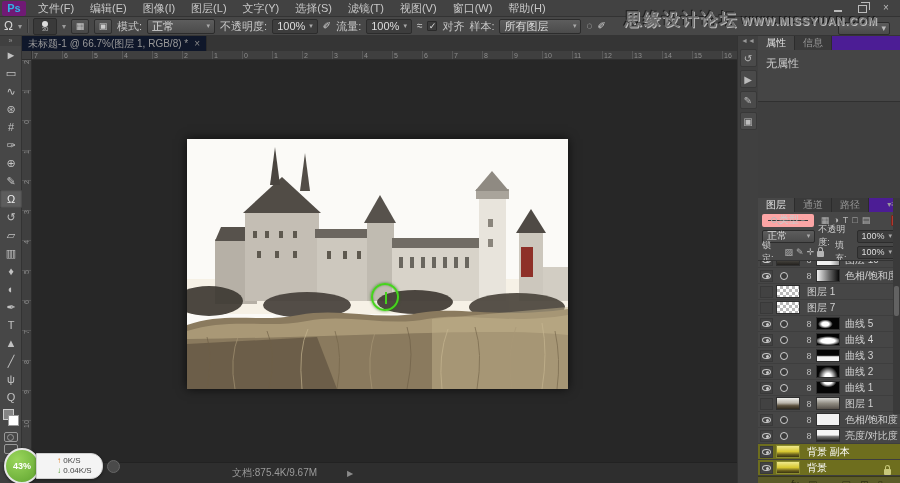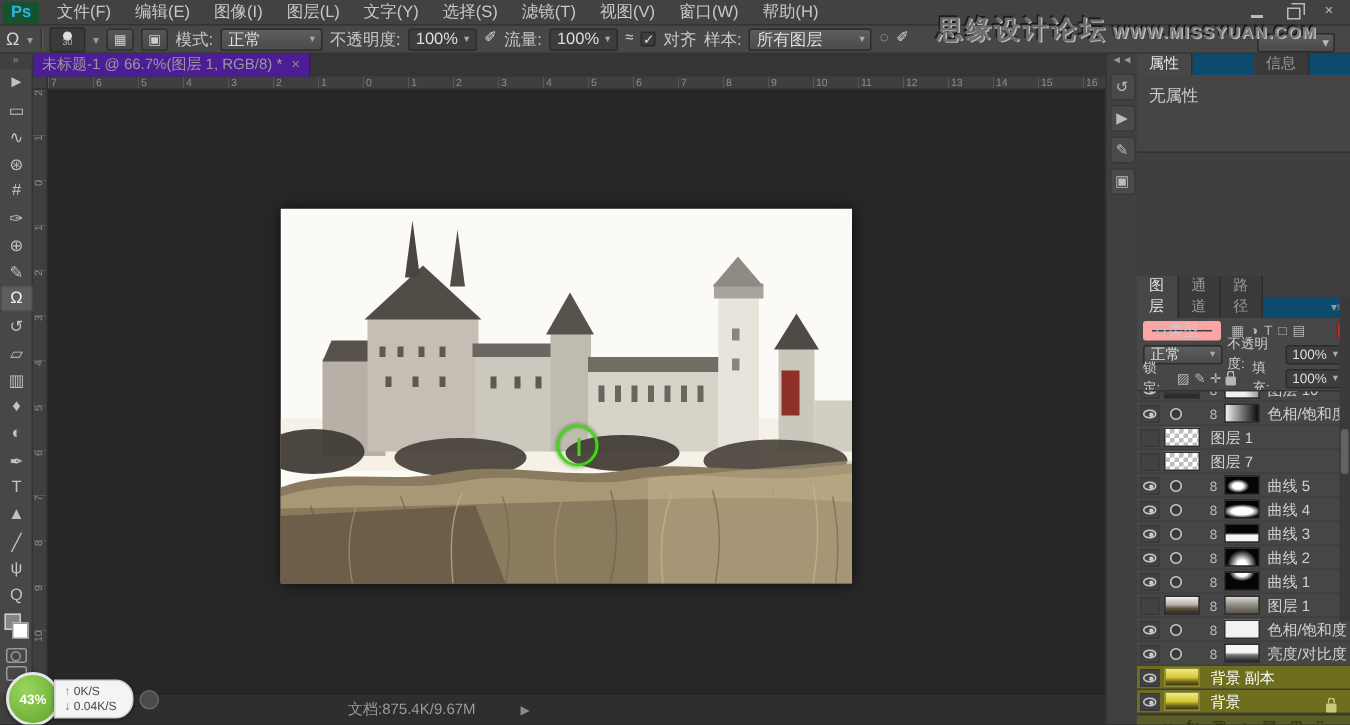--- a/index.html
+++ b/index.html
@@ -4,21 +4,21 @@
 <style>
   * { margin:0; padding:0; box-sizing:border-box; }
   html,body { width:900px; height:483px; overflow:hidden; background:#282828;
     font-family:"Liberation Sans","DejaVu Sans",sans-serif; -webkit-font-smoothing:antialiased; }
   .abs { position:absolute; }
   #app { position:relative; width:900px; height:483px; background:#3f3f3f; font-size:11px; color:#cfcfcf; }
 
   
   #menubar { left:0; top:0; width:900px; height:17px; background:#424242; border-bottom:1px solid #333;
     display:flex; align-items:center; z-index:5; }
-  #ps-logo { width:24px; height:15px; margin:1px 4px 1px 2px; background:#14532d; color:#2fb3e8;
+  #ps-logo { width:24px; height:15px; margin:1px 4px 1px 2px; background:#701a75; color:#2fb3e8;
     font-weight:bold; font-size:11px; display:flex; align-items:center; justify-content:center; border-radius:2px; }
   #menubar .mi { padding:0 8px; font-size:11px; color:#c8c8c8; line-height:16px; cursor:default; }
   #win-controls { position:absolute; right:6px; top:3px; display:flex; gap:8px; z-index:30; }
   #win-controls .wc { width:16px; height:11px; color:#bbb; font-size:10px; line-height:10px; text-align:center; }
   #wc-min::after { content:""; display:block; width:8px; height:2px; background:#bbb; margin:7px auto 0; }
   #wc-restore::after { content:""; display:block; width:7px; height:6px; border:1px solid #bbb; margin:2px auto 0;
     box-shadow:2px -2px 0 -0px #424242, 3px -3px 0 0px #bbb; }
 
   
   #watermark { position:absolute; right:22px; top:8px; z-index:40; pointer-events:none; white-space:nowrap; }
@@ -58,21 +58,21 @@
     color:#c2c2c2; font-size:11px; }
   .tool.sel { background:#5d5d5d; color:#f0f0f0; box-shadow:inset 0 0 2px #222; }
   #swatches { position:relative; width:22px; height:22px; margin-top:2px; }
   #fg-swatch { position:absolute; left:3px; top:1px; width:11px; height:11px; background:#858585; border:1px solid #ccc; }
   #bg-swatch { position:absolute; left:8px; top:7px; width:11px; height:11px; background:#fff; border:1px solid #999; }
   .tb-mini { width:14px; height:10px; margin:2px auto; border:1px solid #9a9a9a; border-radius:2px; }
   .tb-mini.qm::after { content:""; display:block; width:5px; height:5px; border:1px solid #9a9a9a; border-radius:50%; margin:1px auto; }
 
   
   #tabbar { left:22px; top:36px; width:715px; height:15px; background:#353535; display:flex; z-index:2; }
-  .doctab { max-width:268px; padding:0 6px; font-size:10px; line-height:15px; color:#999; background:#4c1d95;
+  .doctab { max-width:268px; padding:0 6px; font-size:10px; line-height:15px; color:#999; background:#0f172a;
     border-right:1px solid #2b2b2b; white-space:nowrap; overflow:hidden; display:flex; gap:6px; align-items:center; }
   .doctab.active { background:#454545; color:#e2e2e2; }
   .doctab .x { color:#888; font-size:10px; }
   #ruler-corner { left:22px; top:51px; width:10px; height:9px; background:#3f3f3f; border-right:1px solid #2e2e2e; border-bottom:1px solid #2e2e2e; }
   #hruler { left:32px; top:51px; width:705px; height:9px; background:#3f3f3f; border-bottom:1px solid #2e2e2e;
     display:flex; overflow:hidden;
     background-image:repeating-linear-gradient(90deg,#565656 0 1px,transparent 1px 30px); }
   #hruler span { flex:0 0 30px; font-size:7px; color:#8e8e8e; padding-left:2px; line-height:9px; }
   #vruler { left:22px; top:60px; width:10px; height:402px; background:#3f3f3f; border-right:1px solid #2e2e2e;
     display:flex; flex-direction:column; overflow:hidden;
@@ -90,33 +90,33 @@
     display:flex; align-items:center; color:#9a9a9a; font-size:10px; }
   #doc-info { margin-left:210px; }
   #status-arrow { margin-left:30px; color:#8a8a8a; font-size:8px; }
 
   
   #net-widget { left:4px; top:448px; z-index:50; display:flex; align-items:center; }
   #net-circle { width:36px; height:36px; border-radius:50%; border:2px solid #e6e6e6;
     background:radial-gradient(circle at 35% 30%, #9ad65c, #5ea22e); color:#fff; font-size:9px; font-weight:bold;
     display:flex; align-items:center; justify-content:center; box-shadow:0 1px 3px rgba(0,0,0,.5); }
   #net-bubble { margin-left:-4px; background:#f4f4f4; border:1px solid #d0d0d0; border-radius:0 12px 12px 0;
-    padding:2px 10px 2px 6px; font-size:8px; color:#444; line-height:10px; box-shadow:0 1px 3px rgba(0,0,0,.4); }
+    padding:2px 10px 2px 20px; font-size:8px; color:#444; line-height:10px; box-shadow:0 1px 3px rgba(0,0,0,.4); }
   #net-bubble .up .arr { color:#e07818; } #net-bubble .dn .arr { color:#4a9a28; }
   #widget-btn { width:13px; height:13px; border-radius:50%; background:#4a4a4a; border:1px solid #666; margin-left:4px; }
 
   
   #panelstrip { left:737px; top:36px; width:21px; height:447px; background:#404040; border-left:1px solid #333; }
   #panelstrip .collapse { height:10px; font-size:7px; color:#999; text-align:center; line-height:9px; }
   .strip-icon { width:17px; height:18px; margin:3px auto; background:#4a4a4a; border:1px solid #383838; border-radius:2px;
     color:#bbb; font-size:10px; display:flex; align-items:center; justify-content:center; }
 
   
   #rightcol { left:758px; top:36px; width:142px; height:447px; background:#3f3f3f; }
-  .ptabs { display:flex; height:14px; background:#0c4a6e; align-items:flex-end;gap:41px; }
+  .ptabs { display:flex; height:14px; background:#4c1d95; align-items:flex-end; }
   .ptab { padding:0 8px; font-size:10px; line-height:14px; color:#979797; background:#3a3a3a; border-right:1px solid #2c2c2c; }
   .ptab.active { background:#474747; color:#e3e3e3; }
   .pmenu { margin-left:auto; color:#999; font-size:8px; padding:0 4px; line-height:14px; }
   #props-body { height:52px; background:#454545; border-bottom:1px solid #303030; padding:6px 8px; color:#cfcfcf; font-size:11px; }
 
   #layers-panel { position:absolute; top:162px; left:0; width:142px; height:285px; }
   .hdr-row { display:flex; align-items:center; gap:3px; padding:0 4px; height:16px; background:#474747; font-size:10px; }
   #filter-box { display:flex; align-items:center; gap:2px; background:#3d3d3d; border:6px solid #fca5a5; border-radius:2px;
     height:13px; padding:0 3px; color:#ccc; }
   #filter-box .mag { width:6px; height:6px; border:1px solid #bbb; border-radius:50%; position:relative; }

